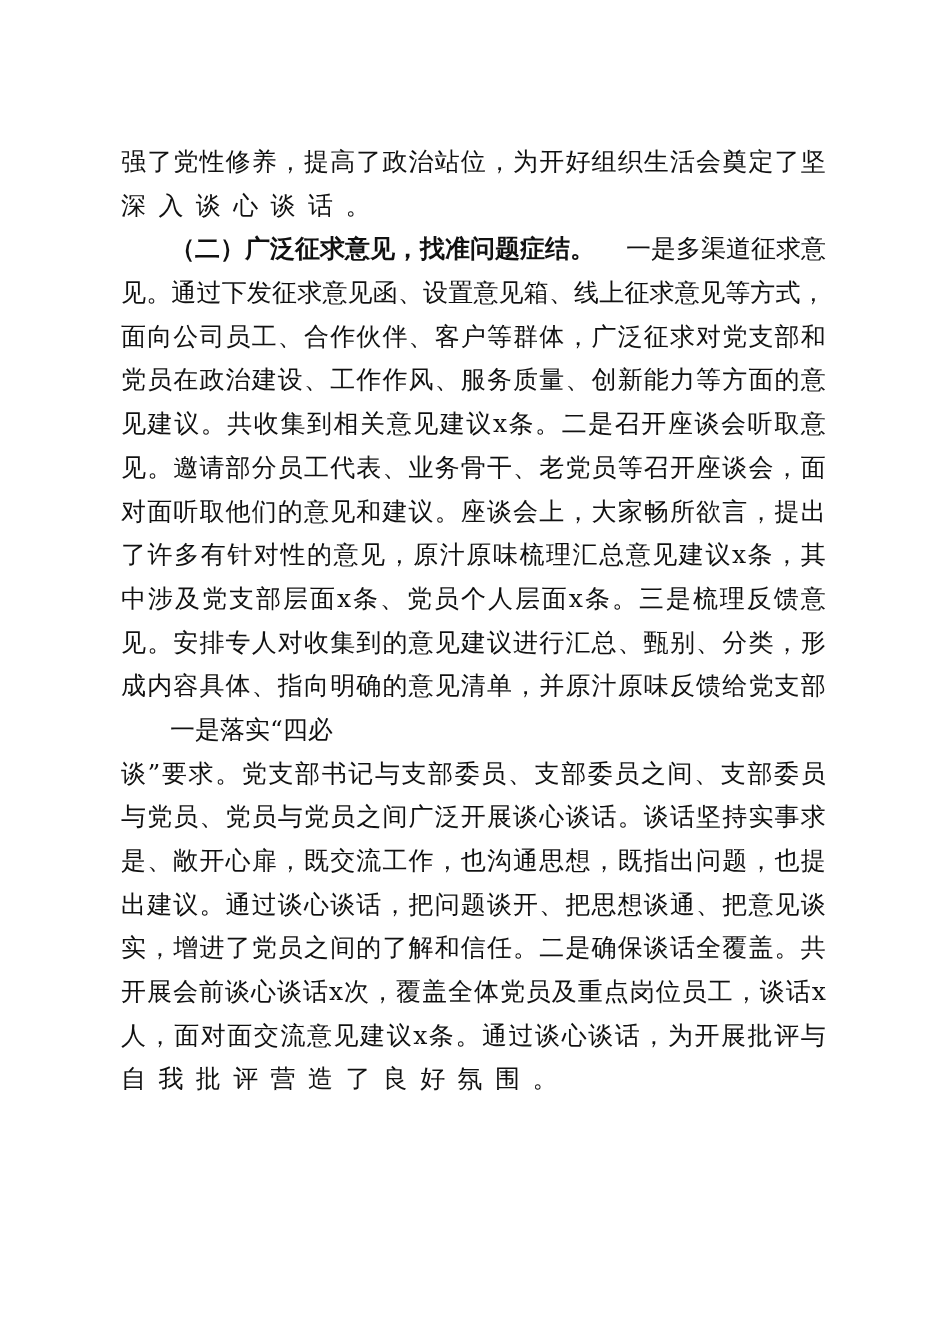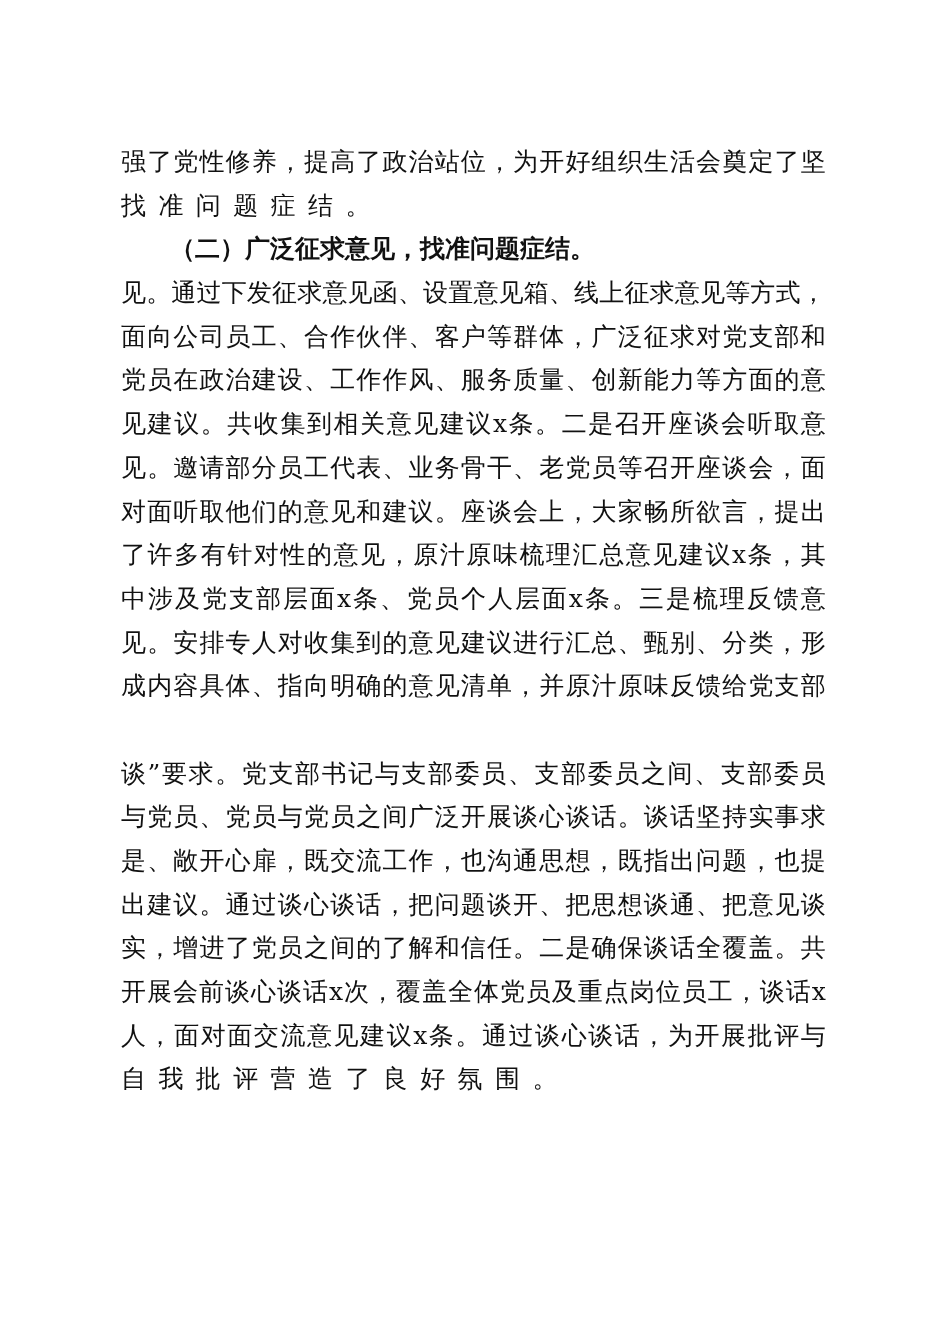--- a/index.html
+++ b/index.html
@@ -70,24 +70,25 @@
       <span>组</span>
       <span>织</span>
       <span>生</span>
       <span>活</span>
       <span>会</span>
       <span>奠</span>
       <span>定</span>
       <span>了</span>
       <span>坚</span>
     </div>
-  <div class="line last">找准问题症结。</div>
+  <div class="line last">深入谈心谈话。</div>
 
   <div class="line indent">
     <span class="seg bold">（二）广泛征求意见，找准问题症结。</span>
+      <span class="seg">一是多渠道征求意</span>
   </div>
   <div class="line">
       <span>见</span>
       <span>。</span>
       <span>通</span>
       <span>过</span>
       <span>下</span>
       <span>发</span>
       <span>征</span>
       <span>求</span>
@@ -368,20 +369,21 @@
       <span>味</span>
       <span>反</span>
       <span>馈</span>
       <span>给</span>
       <span>党</span>
       <span>支</span>
       <span>部</span>
     </div>
 
   <div class="line indent">
+      <span class="seg">一是落实“四必</span>
   </div>
   <div class="line">
       <span>谈</span>
       <span>”</span>
       <span>要</span>
       <span>求</span>
       <span>。</span>
       <span>党</span>
       <span>支</span>
       <span>部</span>

